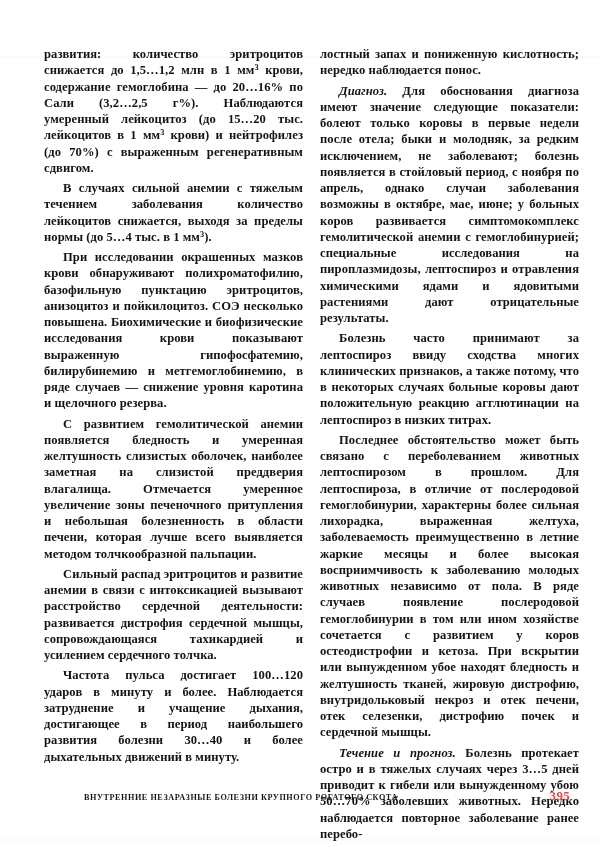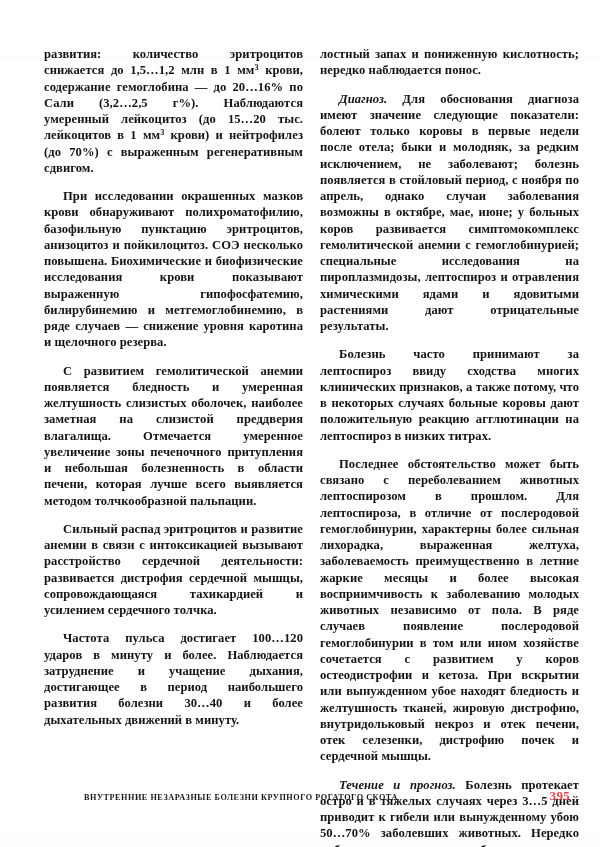--- a/index.html
+++ b/index.html
@@ -39,21 +39,21 @@
     text-align: justify;
     text-justify: inter-word;
     letter-spacing: 0.05px;
     font-weight: 600;
     -webkit-font-smoothing: none;
   }
   .col p.ind {
     text-indent: 19px;
   }
   .col p + p {
-    margin-top: 12px;
+    margin-top: 4px;
   }
   .it {
     font-style: italic;
   }
   sup {
     font-size: 0.66em;
     line-height: 0;
     vertical-align: 0.5em;
   }
   .footer {
@@ -96,20 +96,21 @@
 <body>
 
 <div class="page">
 
   <div class="scan-edge top"></div>
 
   <div class="columns">
 
     <div class="col" id="left-col">
         <p><span>развития: количество эритроцитов снижается до 1,5…1,2 млн в 1 мм</span><sup>3</sup><span> крови, содержание гемоглобина — до 20…16% по Сали (3,2…2,5 г%). Наблюдаются умеренный лейкоцитоз (до 15…20 тыс. лейкоцитов в 1 мм</span><sup>3</sup><span> крови) и нейтрофилез (до 70%) с выраженным регенеративным сдвигом.</span></p>
+        <p class="ind"><span>В случаях сильной анемии с тяжелым течением заболевания количество лейкоцитов снижается, выходя за пределы нормы (до 5…4 тыс. в 1 мм</span><sup>3</sup><span>).</span></p>
         <p class="ind"><span>При исследовании окрашенных мазков крови обнаруживают полихроматофилию, базофильную пунктацию эритроцитов, анизоцитоз и пойкилоцитоз. СОЭ несколько повышена. Биохимические и биофизические исследования крови показывают выраженную гипофосфатемию, билирубинемию и метгемоглобинемию, в ряде случаев — снижение уровня каротина и щелочного резерва.</span></p>
         <p class="ind"><span>С развитием гемолитической анемии появляется бледность и умеренная желтушность слизистых оболочек, наиболее заметная на слизистой преддверия влагалища. Отмечается умеренное увеличение зоны печеночного притупления и небольшая болезненность в области печени, которая лучше всего выявляется методом толчкообразной пальпации.</span></p>
         <p class="ind"><span>Сильный распад эритроцитов и развитие анемии в связи с интоксикацией вызывают расстройство сердечной деятельности: развивается дистрофия сердечной мышцы, сопровождающаяся тахикардией и усилением сердечного толчка.</span></p>
         <p class="ind"><span>Частота пульса достигает 100…120 ударов в минуту и более. Наблюдается затруднение и учащение дыхания, достигающее в период наибольшего развития болезни 30…40 и более дыхательных движений в минуту.</span></p>
       </div>
 
     <div class="col" id="right-col">
         <p><span>лостный запах и пониженную кислотность; нередко наблюдается понос.</span></p>
         <p class="ind"><span class="it">Диагноз.</span><span> Для обоснования диагноза имеют значение следующие показатели: болеют только коровы в первые недели после отела; быки и молодняк, за редким исключением, не заболевают; болезнь появляется в стойловый период, с ноября по апрель, однако случаи заболевания возможны в октябре, мае, июне; у больных коров развивается симптомокомплекс гемолитической анемии с гемоглобинурией; специальные исследования на пироплазмидозы, лептоспироз и отравления химическими ядами и ядовитыми растениями дают отрицательные результаты.</span></p>
         <p class="ind"><span>Болезнь часто принимают за лептоспироз ввиду сходства многих клинических признаков, а также потому, что в некоторых случаях больные коровы дают положительную реакцию агглютинации на лептоспироз в низких титрах.</span></p>

